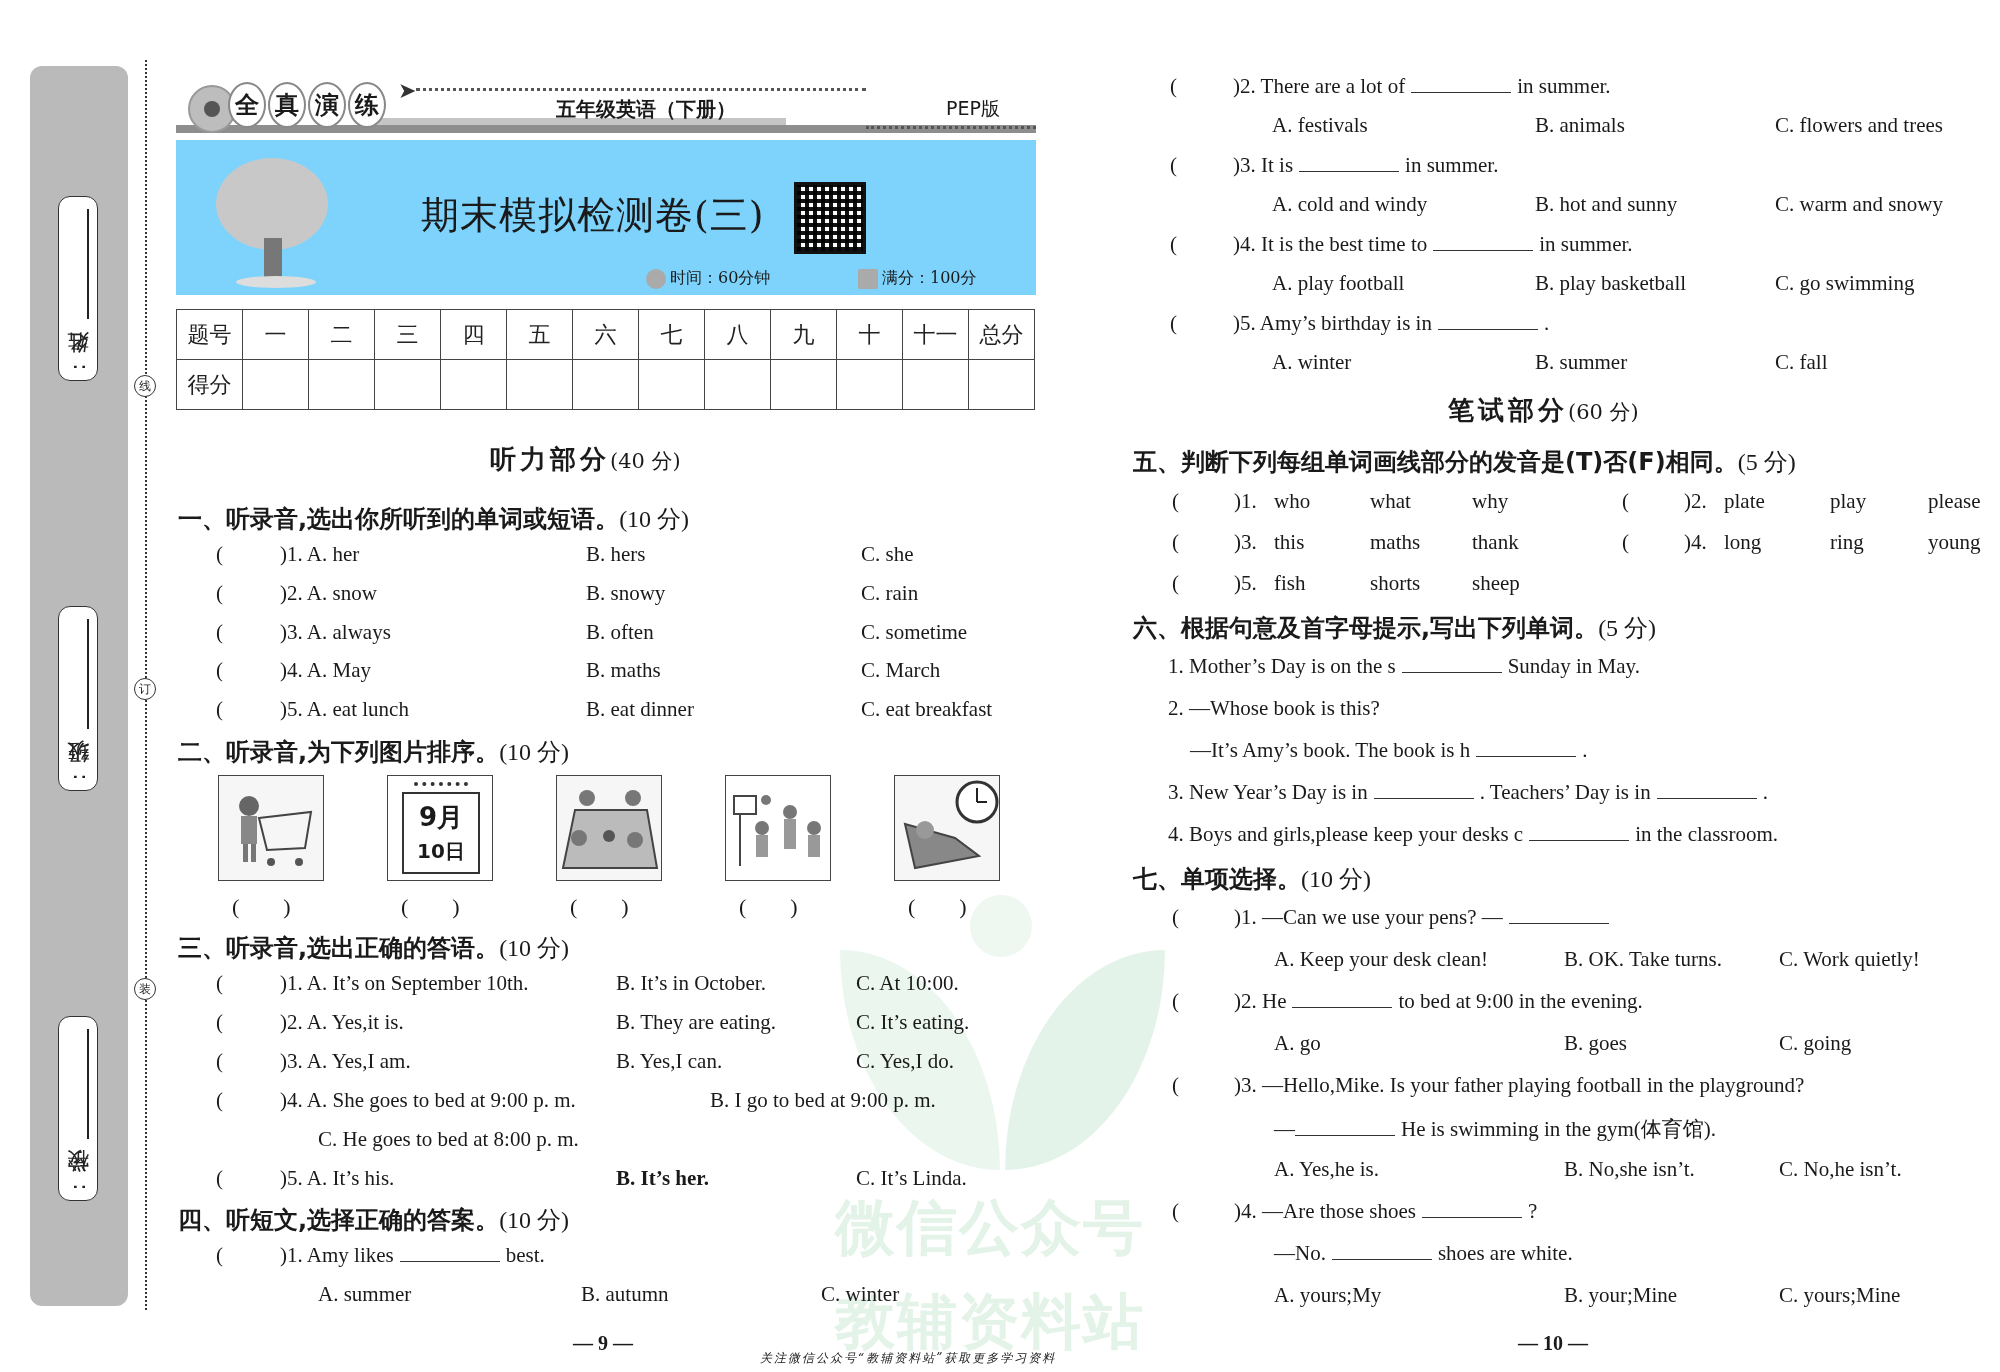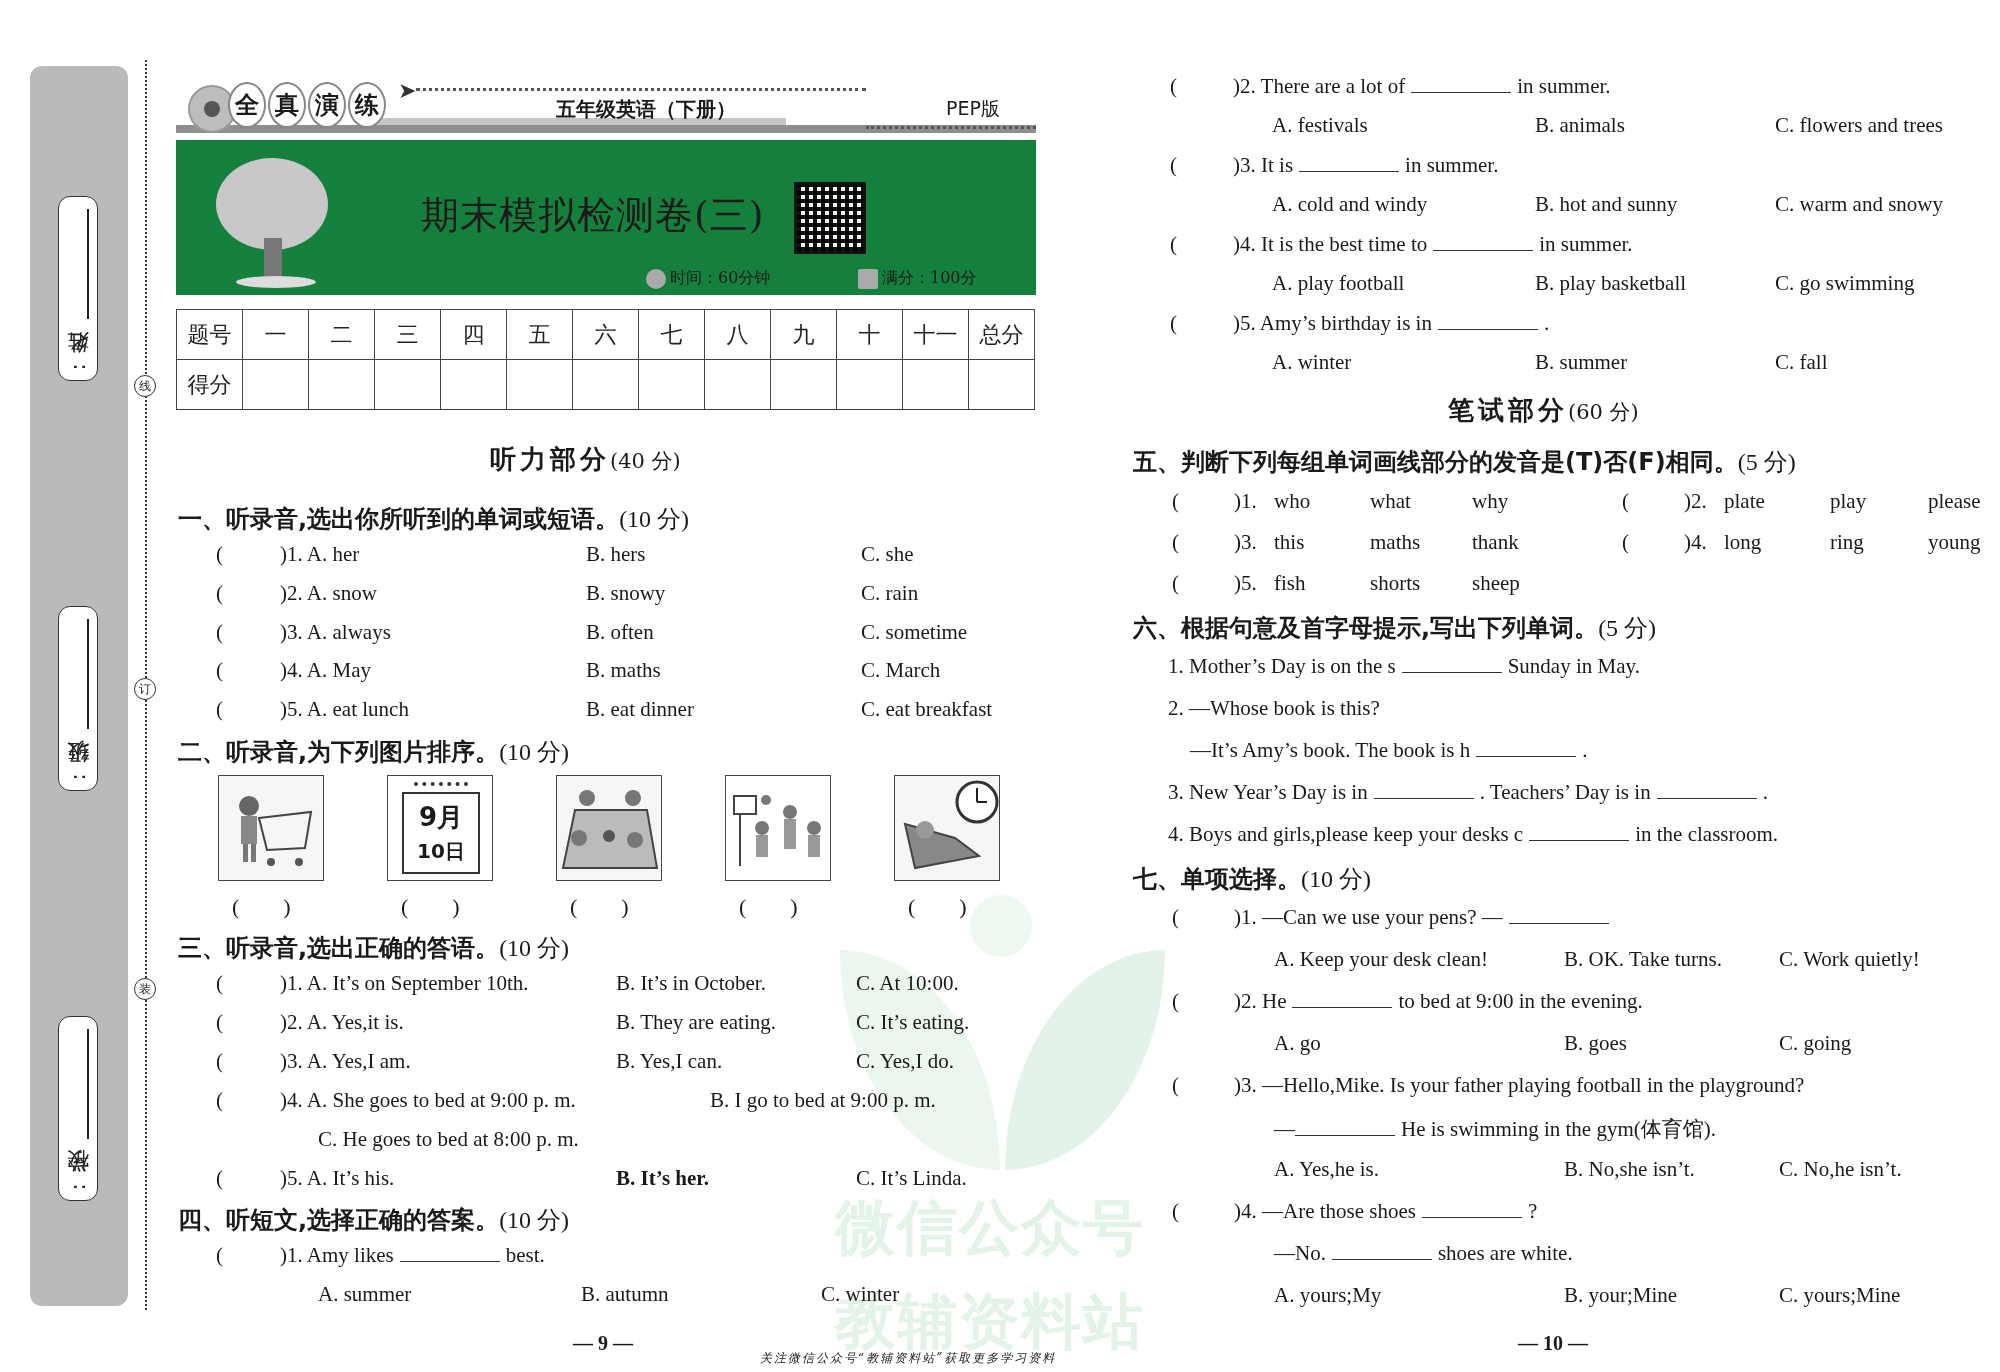--- a/index.html
+++ b/index.html
@@ -21,21 +21,21 @@
   .banner-dots { position: absolute; left: 240px; top: 18px; width: 450px; border-top: 3px dotted #555; }
   .banner-dots2 { position: absolute; left: 690px; top: 56px; width: 170px; border-top: 3px dotted #555; }
   .banner-arrow { position: absolute; left: 222px; top: 8px; font-size: 22px; color: #333; font-family: "DejaVu Sans", sans-serif; }
   .target { position: absolute; left: 12px; top: 15px; width: 48px; height: 48px; border-radius: 50%; background: #bdbdbd; border: 2px solid #999; }
   .target::after { content: ""; position: absolute; left: 14px; top: 14px; width: 16px; height: 16px; border-radius: 50%; background: #555; }
   .brand-chars { position: absolute; left: 52px; top: 12px; display: flex; gap: 2px; }
   .brand-chars span { width: 38px; height: 46px; border-radius: 50%; background: #fff; border: 2px solid #888; font-family: "DejaVu Sans", sans-serif; font-weight: bold; font-size: 24px; display: flex; align-items: center; justify-content: center; }
   .grade-title { position: absolute; left: 380px; top: 26px; font-family: "DejaVu Sans", sans-serif; font-weight: bold; font-size: 20px; }
   .edition { position: absolute; left: 770px; top: 26px; font-family: "DejaVu Sans", sans-serif; font-size: 19px; }
 
-  .title-area { position: absolute; left: 176px; top: 140px; width: 860px; height: 155px; background: #15803d; }
+  .title-area { position: absolute; left: 176px; top: 140px; width: 860px; height: 155px; background: #7dd3fc; }
   .tree { position: absolute; left: 40px; top: 18px; width: 112px; height: 130px; }
   .tree .crown { position: absolute; left: 0; top: 0; width: 112px; height: 92px; border-radius: 50%; background: #c8c8c8; }
   .tree .trunk { position: absolute; left: 48px; top: 80px; width: 18px; height: 45px; background: #777; }
   .tree .ground { position: absolute; left: 20px; top: 118px; width: 80px; height: 12px; border-radius: 50%; background: #ddd; }
   .exam-title { position: absolute; left: 245px; top: 50px; font-family: "DejaVu Serif", serif; font-size: 38px; letter-spacing: 1px; }
   .qr { position: absolute; left: 618px; top: 42px; width: 72px; height: 72px; background:
         repeating-linear-gradient(90deg, #111 0 4px, #fff 4px 8px),
         repeating-linear-gradient(0deg, #111 0 4px, #fff 4px 8px); background-blend-mode: multiply; border: 3px solid #111; }
   .meta { position: absolute; top: 128px; font-family: "DejaVu Serif", serif; font-size: 16px; display: flex; align-items: center; gap: 4px; }
   .meta .ico { width: 20px; height: 20px; border-radius: 50%; background: #aaa; display: inline-block; }

